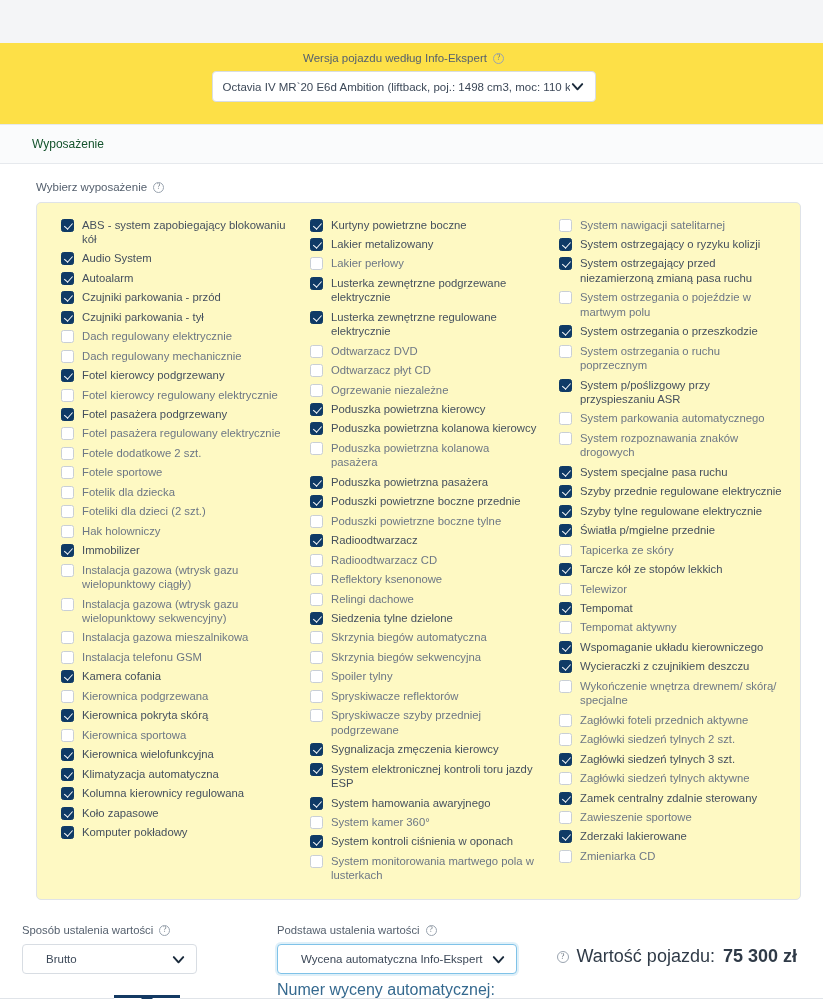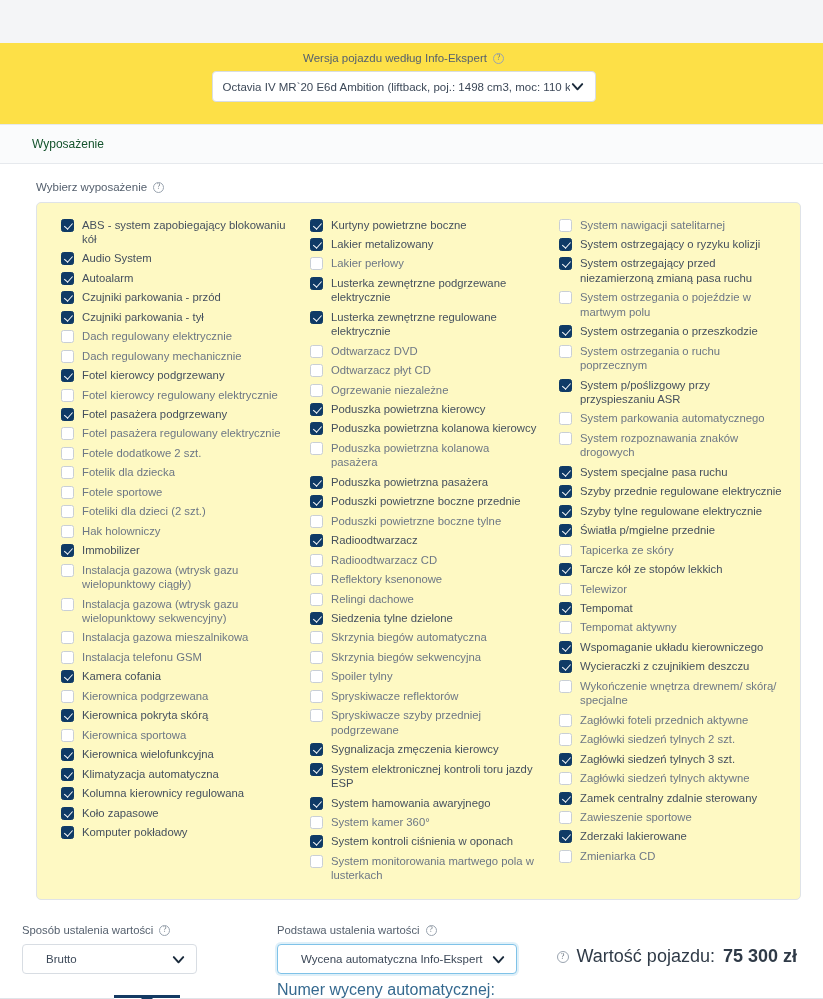--- a/index.html
+++ b/index.html
@@ -367,25 +367,25 @@
           <div class="cb-row off">
             <span class="cb"></span>
             <span class="cb-label">Fotel pasażera regulowany elektrycznie</span>
           </div>
           <div class="cb-row off">
             <span class="cb"></span>
             <span class="cb-label">Fotele dodatkowe 2 szt.</span>
           </div>
           <div class="cb-row off">
             <span class="cb"></span>
+            <span class="cb-label">Fotele sportowe</span>
+          </div>
+          <div class="cb-row off">
+            <span class="cb"></span>
             <span class="cb-label">Fotelik dla dziecka</span>
-          </div>
-          <div class="cb-row off">
-            <span class="cb"></span>
-            <span class="cb-label">Fotele sportowe</span>
           </div>
           <div class="cb-row off">
             <span class="cb"></span>
             <span class="cb-label">Foteliki dla dzieci (2 szt.)</span>
           </div>
           <div class="cb-row off">
             <span class="cb"></span>
             <span class="cb-label">Hak holowniczy</span>
           </div>
           <div class="cb-row">

